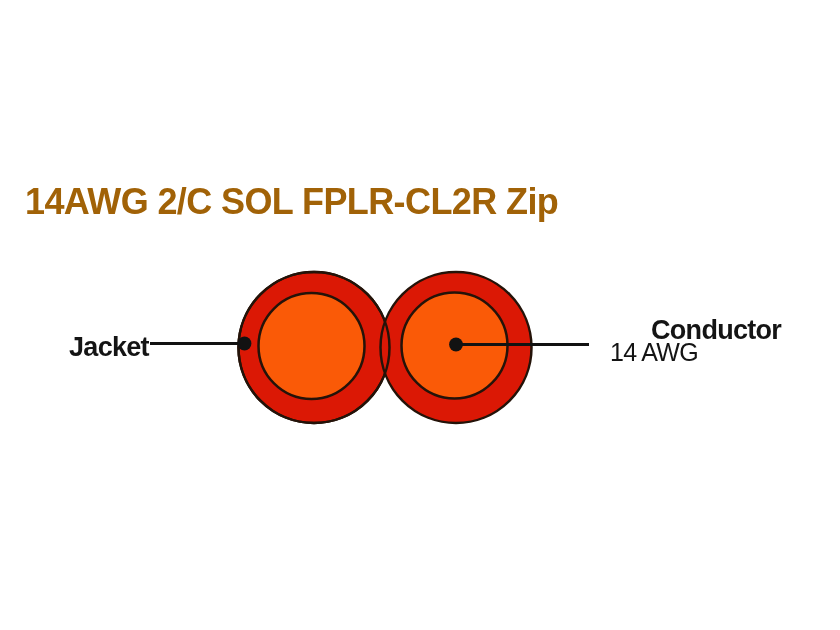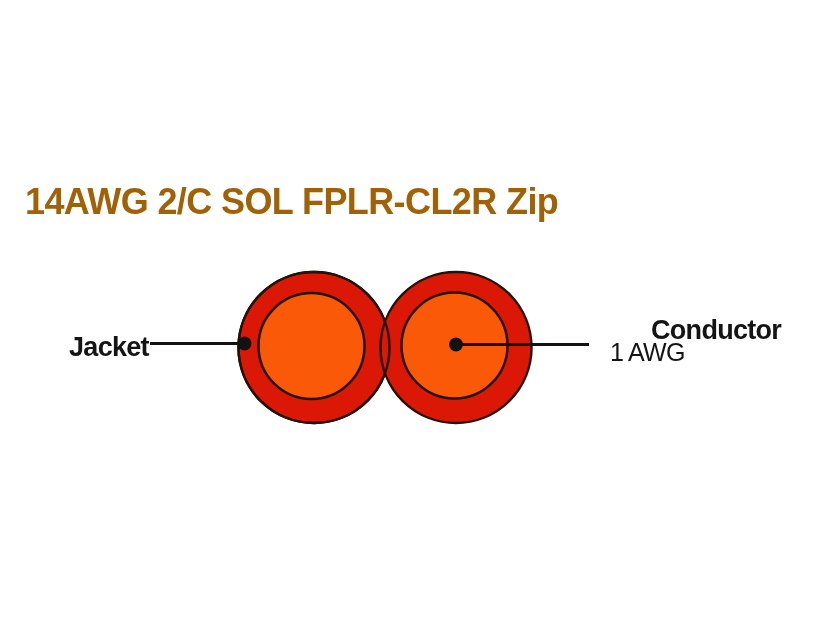--- a/index.html
+++ b/index.html
@@ -100,16 +100,16 @@
     <circle class="dot" cx="244.5" cy="343.5" r="6.9"></circle>
     <circle class="dot" cx="456" cy="344.5" r="6.9"></circle>
   </svg>
 
   <div class="callout callout-jacket">
     <div class="callout-title">Jacket</div>
   </div>
 
   <div class="callout callout-conductor">
     <div class="callout-title">Conductor</div>
-    <div class="callout-line">1 AWG</div>
+    <div class="callout-line">14 AWG</div>
   </div>
 
 </div>
 
 </body></html>

